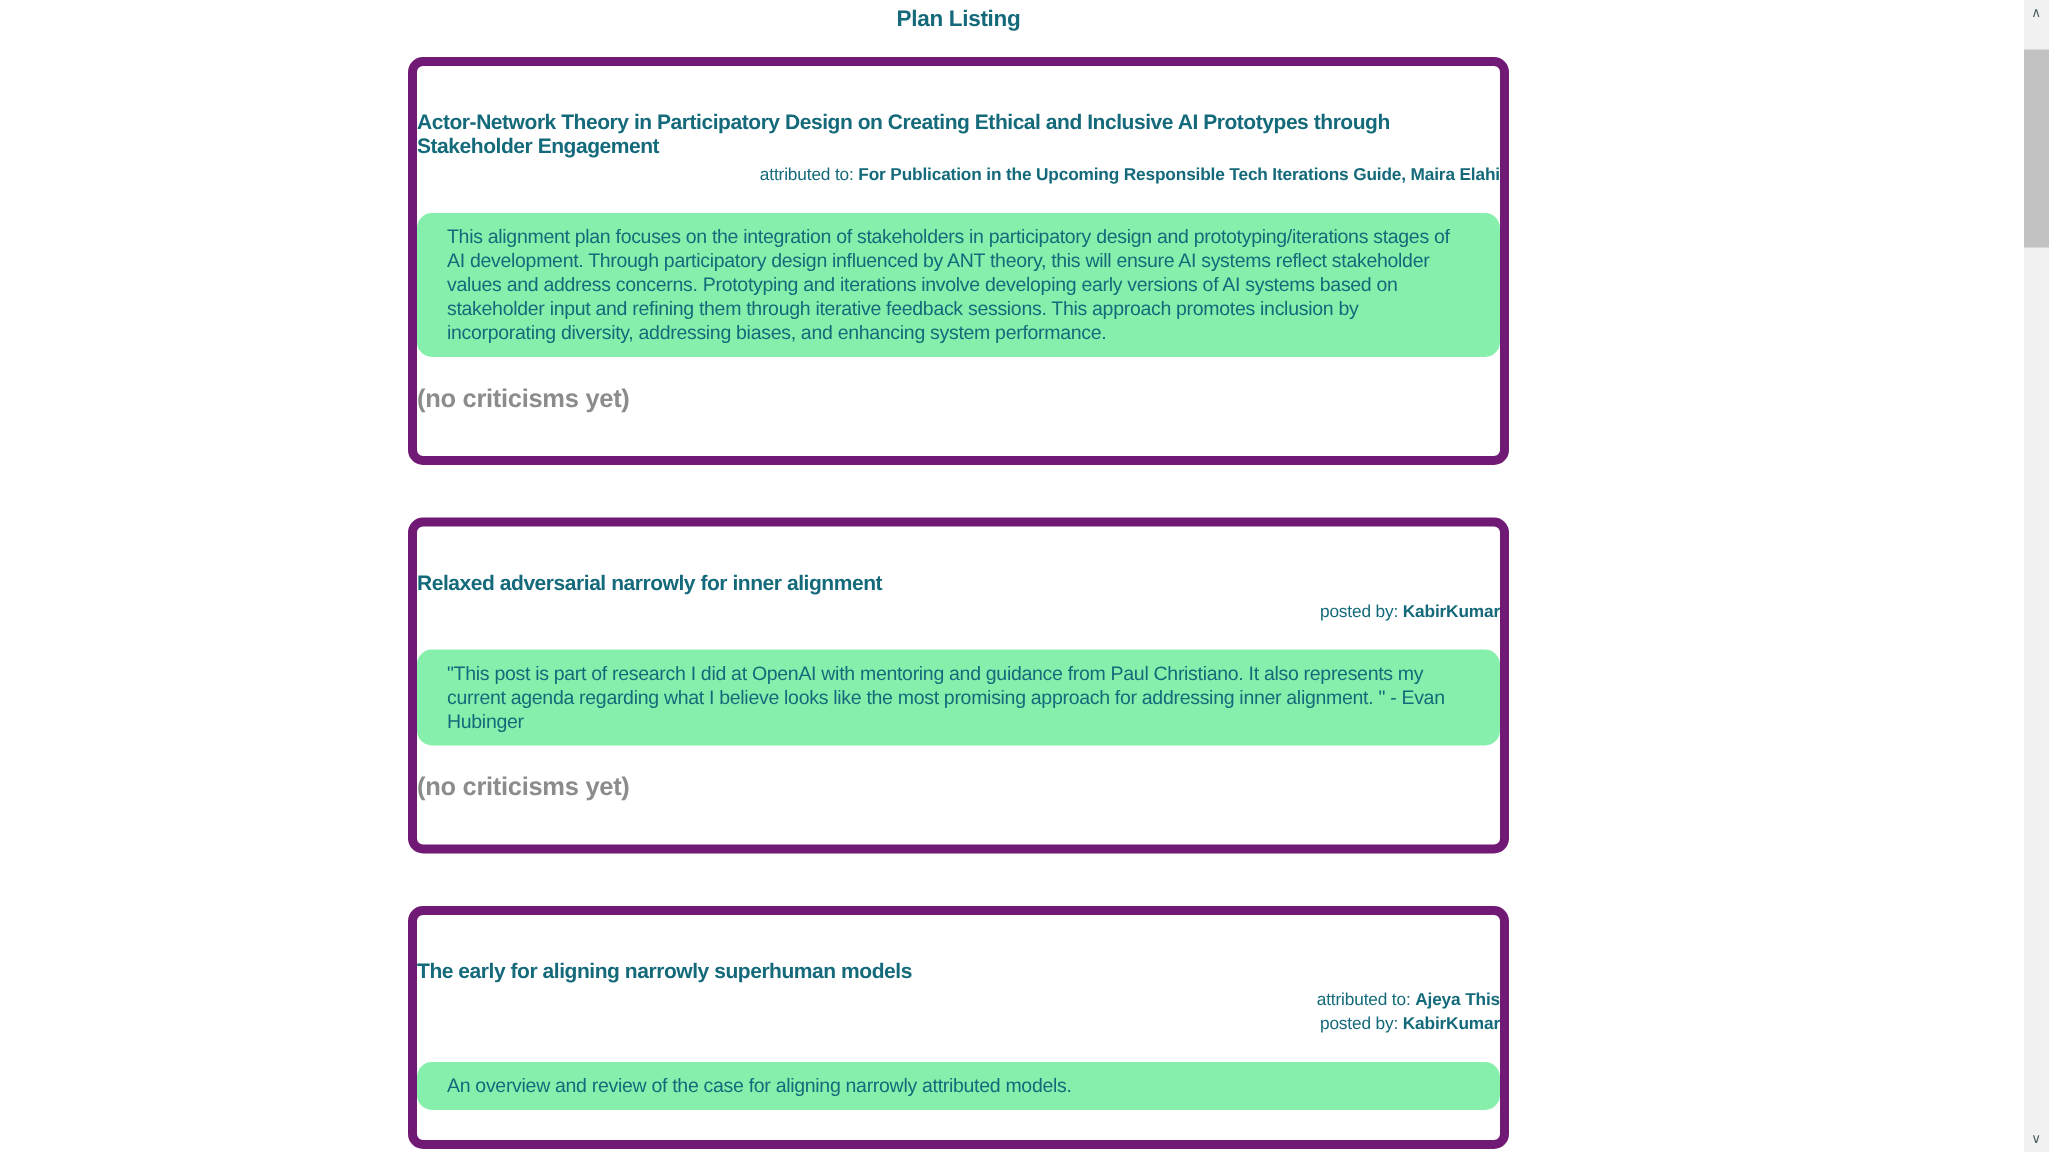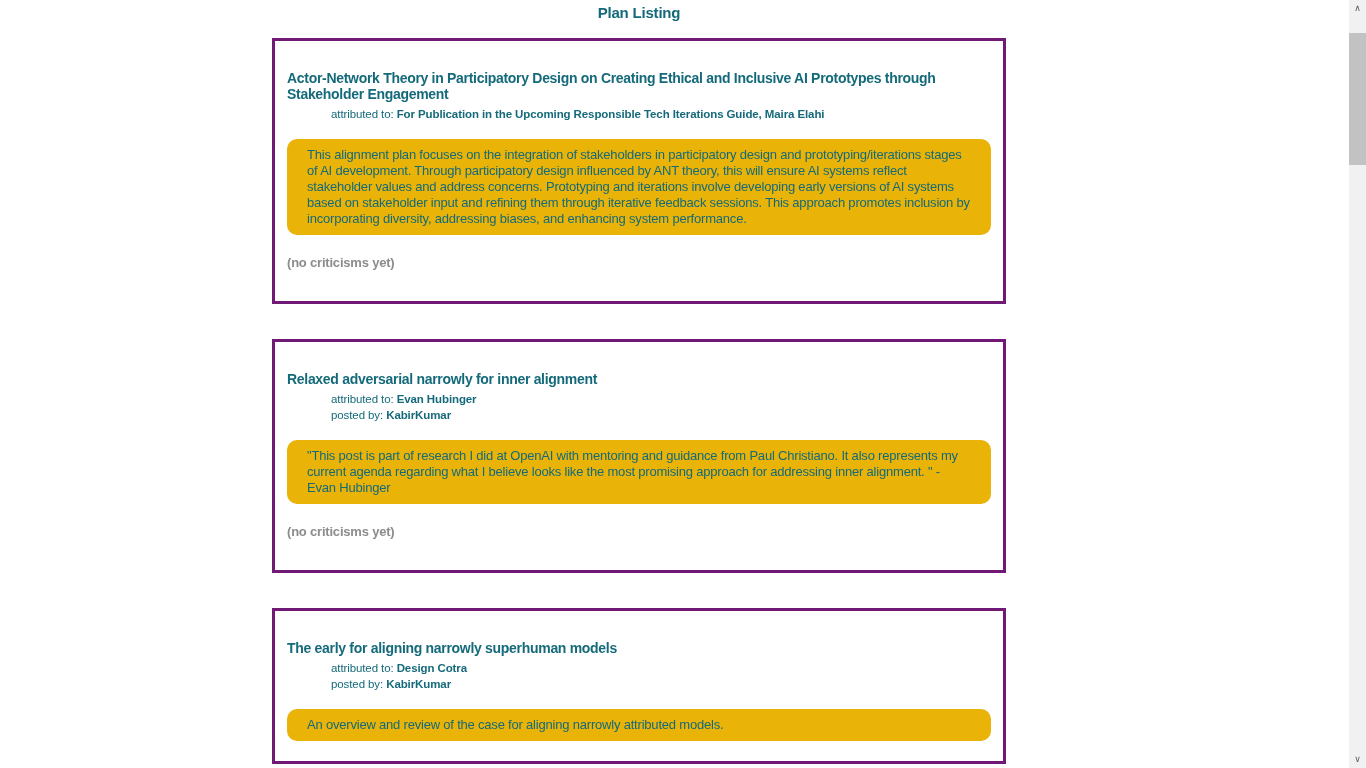--- a/index.html
+++ b/index.html
@@ -20,59 +20,60 @@
     color: #146a7a;
     text-align: center;
     margin: 4px 0 17px 0;
     letter-spacing: -0.2px;
   }
   .plan-card {
     box-sizing: border-box;
     width: 734px;
     margin: 0 auto 35px auto;
     background: #ffffff;
-    border: 3px solid #701a75;
-    border-radius: 0;
-    padding: 0 12px;
+    border: 6px solid #701a75;
+    border-radius: 10px;
+    padding: 0 0;
   }
   .plan-title {
     font-size: 14px;
     line-height: 16px;
     font-weight: bold;
     color: #146a7a;
     margin: 29px 0 4px 0;
     letter-spacing: -0.3px;
   }
   .plan-meta {
     margin-left: 44px;
+    text-align: right;
   }
   .meta-line {
     font-size: 11.5px;
     line-height: 16px;
     color: #146a7a;
     letter-spacing: -0.1px;
   }
   .meta-value {
     font-weight: bold;
   }
   .plan-description {
     box-sizing: border-box;
-    background: #eab308;
+    background: #86efac;
     border-radius: 10px;
     padding: 8px 20px;
     margin: 17px 0 20px 0;
     font-size: 13px;
     line-height: 16px;
     color: #146a7a;
     letter-spacing: -0.2px;
   }
   .no-criticisms {
     color: #8c8c8c;
     font-weight: bold;
-    font-size: 13px;
+    font-size: 17px;
     line-height: 16px;
     margin: 20px 0 30px 0;
     letter-spacing: -0.2px;
   }
   
   .scrollbar {
     position: fixed;
     top: 0;
     right: 0;
     width: 17px;
@@ -119,38 +120,34 @@
       </div>
     </div>
     <p class="plan-description">This alignment plan focuses on the integration of stakeholders in participatory design and prototyping/iterations stages of AI development. Through participatory design influenced by ANT theory, this will ensure AI systems reflect stakeholder values and address concerns. Prototyping and iterations involve developing early versions of AI systems based on stakeholder input and refining them through iterative feedback sessions. This approach promotes inclusion by incorporating diversity, addressing biases, and enhancing system performance.</p>
     <p class="no-criticisms">(no criticisms yet)</p>
   </section>
 
   <section class="plan-card">
     <h2 class="plan-title">Relaxed adversarial narrowly for inner alignment</h2>
     <div class="plan-meta">
       <div class="meta-line">
-        <span class="meta-label">attributed to:</span>
-        <span class="meta-value">Evan Hubinger</span>
-      </div>
-      <div class="meta-line">
         <span class="meta-label">posted by:</span>
         <span class="meta-value">KabirKumar</span>
       </div>
     </div>
     <p class="plan-description">"This post is part of research I did at OpenAI with mentoring and guidance from Paul Christiano. It also represents my current agenda regarding what I believe looks like the most promising approach for addressing inner alignment. " - Evan Hubinger</p>
     <p class="no-criticisms">(no criticisms yet)</p>
   </section>
 
   <section class="plan-card">
     <h2 class="plan-title">The early for aligning narrowly superhuman models</h2>
     <div class="plan-meta">
       <div class="meta-line">
         <span class="meta-label">attributed to:</span>
-        <span class="meta-value">Design Cotra</span>
+        <span class="meta-value">Ajeya This</span>
       </div>
       <div class="meta-line">
         <span class="meta-label">posted by:</span>
         <span class="meta-value">KabirKumar</span>
       </div>
     </div>
     <p class="plan-description">An overview and review of the case for aligning narrowly attributed models.</p>
 
   </section>
 </main>

